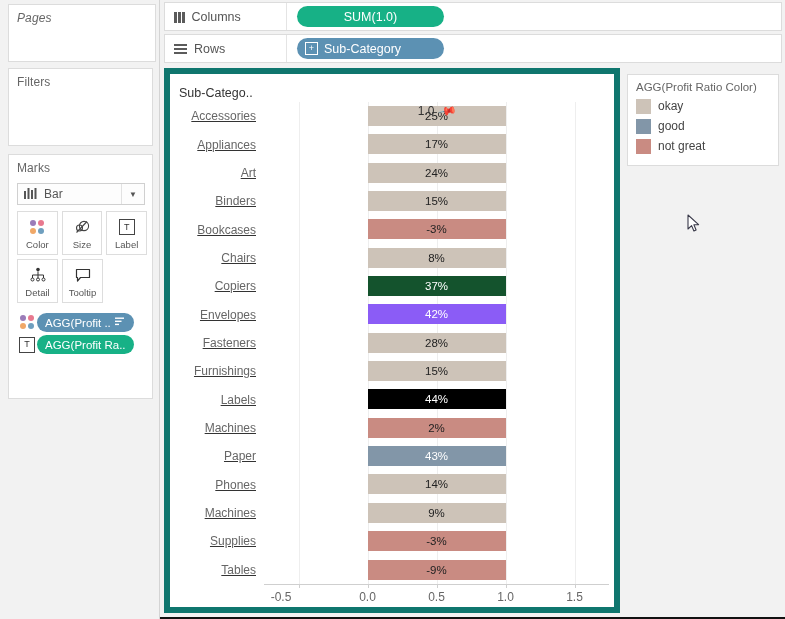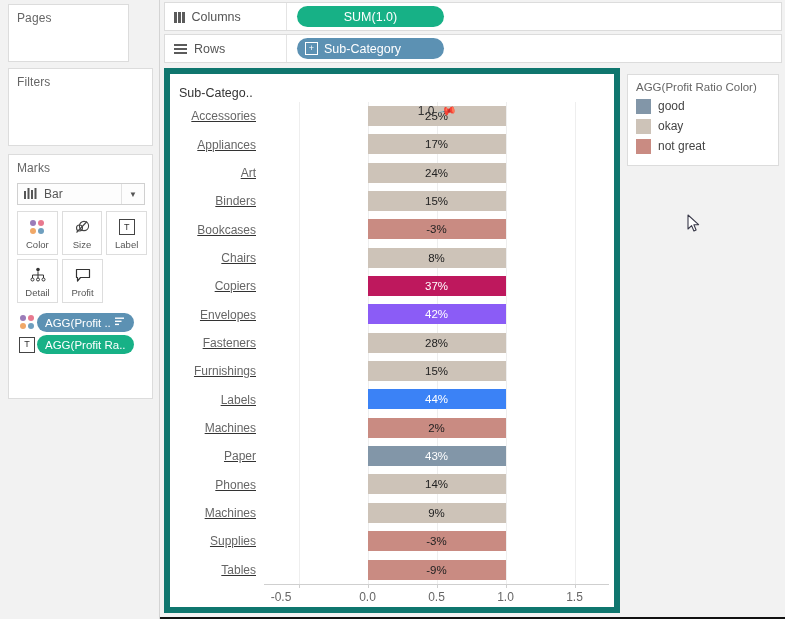--- a/index.html
+++ b/index.html
@@ -40,21 +40,21 @@
     background: #ffffff;
     border: 1px solid #dcdcdc;
     box-sizing: border-box;
   }
   .card-title {
     font-size: 12px;
     color: #666666;
     padding: 6px 0 0 8px;
     letter-spacing: .1px;
   }
-  #pages-card { top: 4px; width: 121px; height: 58px; }
+  #pages-card { top: 4px; width: 148px; height: 58px; font-style: italic; }
   #filters-card { top: 68px; width: 145px; height: 78px; }
   #marks-card { top: 154px; width: 145px; height: 245px; }
 
   
   .mark-type {
     position: absolute;
     left: 8px; top: 28px;
     width: 128px; height: 22px;
     border: 1px solid #d0d0d0;
     background: #fdfdfd;
@@ -399,21 +399,21 @@
               </svg>
             </span>
             <span class="mb-lbl">Detail</span>
           </div>
           <div class="mark-btn">
             <span class="mb-ico">
               <svg width="20" height="17" viewBox="0 0 20 17" aria-hidden="true">
                 <path d="M3.5 2.5 H16.5 V10.5 H7.5 L4.5 14 V10.5 H3.5 Z" fill="none" stroke="#333" stroke-width="1.2" stroke-linejoin="round"></path>
               </svg>
             </span>
-            <span class="mb-lbl">Profit</span>
+            <span class="mb-lbl">Tooltip</span>
           </div>
         </div>
       </div>
 
       <div class="mc-pills">
         <div class="mc-pill-row">
           <span class="pill-ico">
             <span class="dots">
                 <i></i>
                 <i></i>
@@ -547,21 +547,21 @@
           </div>
         </div>
         <div class="row-line">
           <div class="row-label">Copiers</div>
           <div class="row-plot">
             <div class="gridline" style="left: 34.5px; height: 100%;"></div>
             <div class="gridline" style="left: 103.5px; height: 100%;"></div>
             <div class="gridline" style="left: 172.5px; height: 100%;"></div>
             <div class="gridline" style="left: 241.5px; height: 100%;"></div>
             <div class="gridline" style="left: 310.5px; height: 100%;"></div>
-            <div class="bar light-text" style="left: 103.5px; width: 138px; background: #be185d;">37%</div>
+            <div class="bar light-text" style="left: 103.5px; width: 138px; background: #14532d;">37%</div>
           </div>
         </div>
         <div class="row-line">
           <div class="row-label">Envelopes</div>
           <div class="row-plot">
             <div class="gridline" style="left: 34.5px; height: 100%;"></div>
             <div class="gridline" style="left: 103.5px; height: 100%;"></div>
             <div class="gridline" style="left: 172.5px; height: 100%;"></div>
             <div class="gridline" style="left: 241.5px; height: 100%;"></div>
             <div class="gridline" style="left: 310.5px; height: 100%;"></div>
@@ -591,21 +591,21 @@
           </div>
         </div>
         <div class="row-line">
           <div class="row-label">Labels</div>
           <div class="row-plot">
             <div class="gridline" style="left: 34.5px; height: 100%;"></div>
             <div class="gridline" style="left: 103.5px; height: 100%;"></div>
             <div class="gridline" style="left: 172.5px; height: 100%;"></div>
             <div class="gridline" style="left: 241.5px; height: 100%;"></div>
             <div class="gridline" style="left: 310.5px; height: 100%;"></div>
-            <div class="bar light-text" style="left: 103.5px; width: 138px; background: #3b82f6;">44%</div>
+            <div class="bar light-text" style="left: 103.5px; width: 138px; background: #000000;">44%</div>
           </div>
         </div>
         <div class="row-line">
           <div class="row-label">Machines</div>
           <div class="row-plot">
             <div class="gridline" style="left: 34.5px; height: 100%;"></div>
             <div class="gridline" style="left: 103.5px; height: 100%;"></div>
             <div class="gridline" style="left: 172.5px; height: 100%;"></div>
             <div class="gridline" style="left: 241.5px; height: 100%;"></div>
             <div class="gridline" style="left: 310.5px; height: 100%;"></div>
@@ -686,26 +686,26 @@
     <div id="axis-title">
       <span>1.0</span>
       <span class="pin">📌</span>
     </div>
   </div>
 
   <div id="legend-card">
     <div id="legend-title">AGG(Profit Ratio Color)</div>
     <div id="legend-items">
         <div class="legend-item">
+          <span class="legend-sw" style="background: rgb(205, 195, 184);"></span>
+          <span class="legend-lbl">okay</span>
+        </div>
+        <div class="legend-item">
           <span class="legend-sw" style="background: rgb(130, 150, 168);"></span>
           <span class="legend-lbl">good</span>
-        </div>
-        <div class="legend-item">
-          <span class="legend-sw" style="background: rgb(205, 195, 184);"></span>
-          <span class="legend-lbl">okay</span>
         </div>
         <div class="legend-item">
           <span class="legend-sw" style="background: rgb(201, 139, 130);"></span>
           <span class="legend-lbl">not great</span>
         </div>
       </div>
   </div>
 
   <div id="cursor">
     <svg width="14" height="20" viewBox="0 0 14 20" aria-hidden="true">

